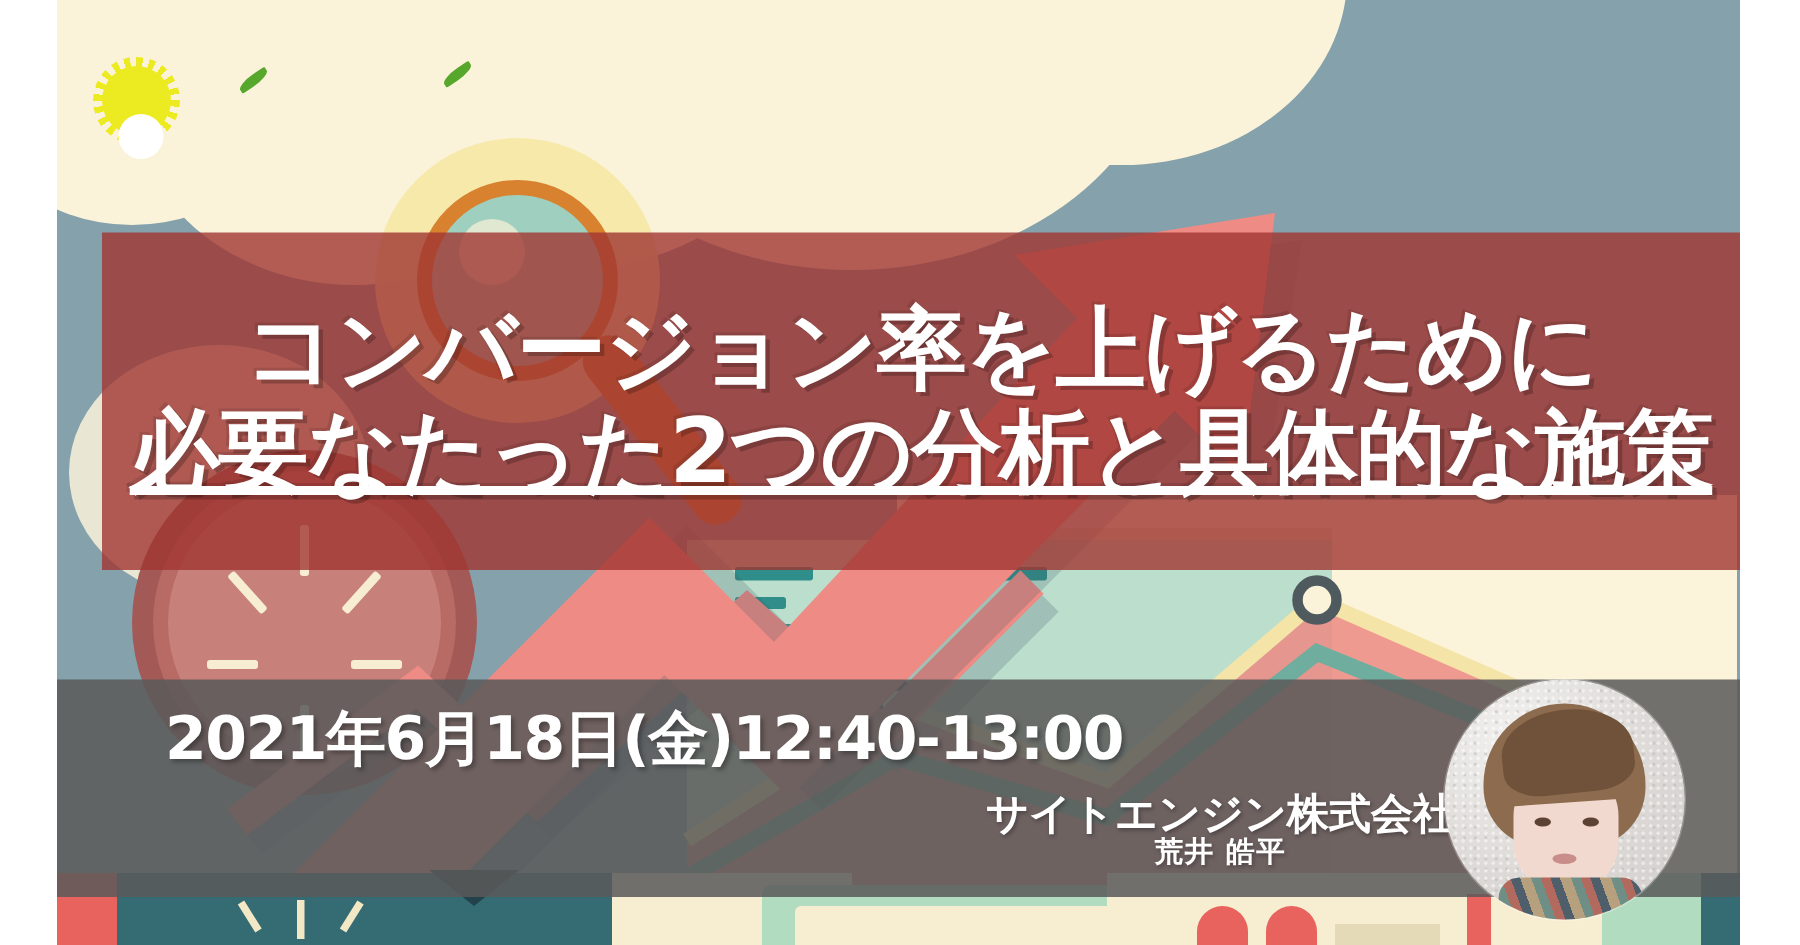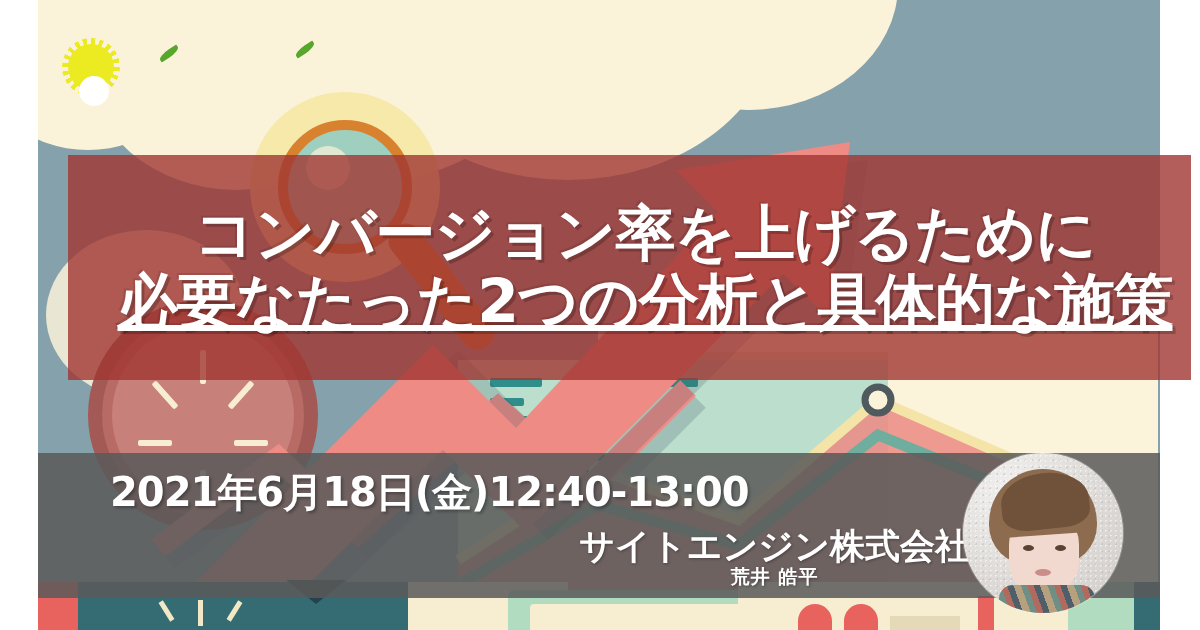--- a/index.html
+++ b/index.html
@@ -86,21 +86,21 @@
   }
   .logo-leaf{position:absolute;width:22px;height:7px;background:#56a72c;border-radius:60% 10% 60% 10%;z-index:4;}
   .leaf-a{left:96px;top:14px;transform:rotate(-34deg);}
   .leaf-b{left:232px;top:10px;transform:rotate(-34deg);}
 
   
   .title-banner{
     position:absolute;left:68px;top:155px;width:1092px;height:225px;
     background:rgba(160,54,50,0.80);
     z-index:30;
-    display:flex;flex-direction:column;align-items:center;justify-content:center;padding-left:31px;
+    display:flex;flex-direction:column;align-items:center;justify-content:center;
   }
   .title-line{
     color:#ffffff;font-weight:bold;white-space:nowrap;
     font-family:"DejaVu Sans","Liberation Sans",sans-serif;
     text-shadow:
       3px 3px 0 rgba(0,0,0,.22),
       -2px -2px 0 rgba(0,0,0,.10);
     letter-spacing:-1px;
   }
   .tl1{font-size:60px;line-height:1.12;}
@@ -127,21 +127,21 @@
     font-family:"DejaVu Sans","Liberation Sans",sans-serif;
     text-shadow:2px 2px 3px rgba(0,0,0,.30);
     letter-spacing:0px;
   }
   .speaker{
     position:absolute;right:190px;top:74px;text-align:center;
     color:#ffffff;font-weight:bold;
     font-family:"DejaVu Sans","Liberation Sans",sans-serif;
     text-shadow:1px 1px 3px rgba(0,0,0,.35);
   }
-  .sp-company{font-size:35px;line-height:1.12;white-space:nowrap;}
+  .sp-company{font-size:28px;line-height:1.12;white-space:nowrap;}
   .sp-name{font-size:19px;line-height:1.12;white-space:nowrap;letter-spacing:1px;}
 
   
   .avatar{
     position:absolute;left:963px;top:453px;width:160px;height:160px;border-radius:50%;
     overflow:hidden;z-index:60;background:#dedbd8;
     box-shadow:0 0 0 1px rgba(255,255,255,.25);
   }
   .av-bg{position:absolute;inset:0;border-radius:50%;
     background:

